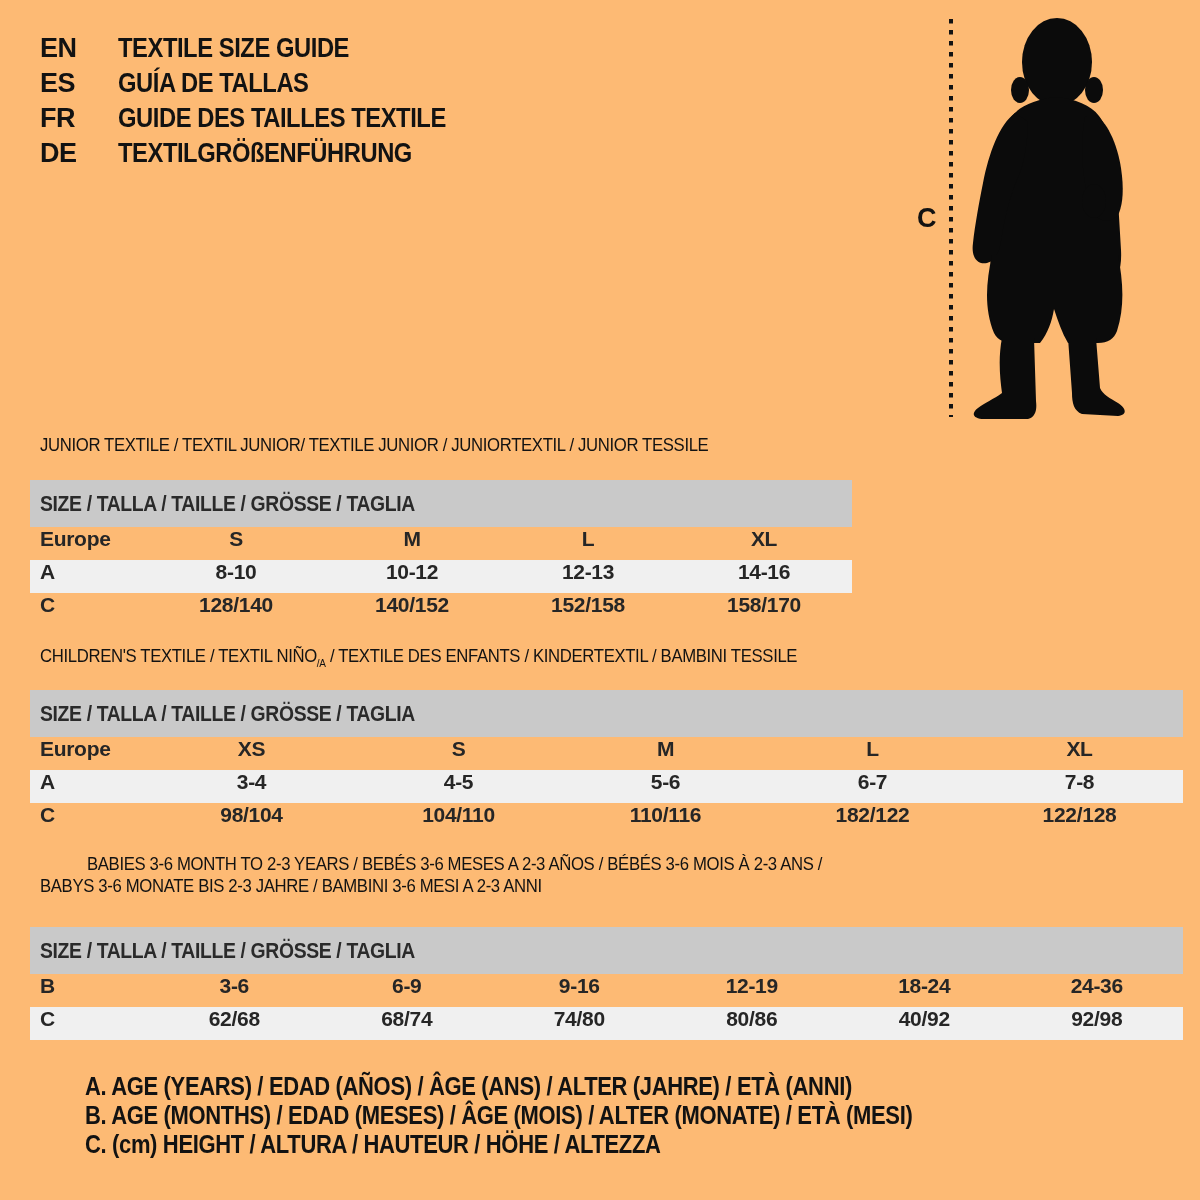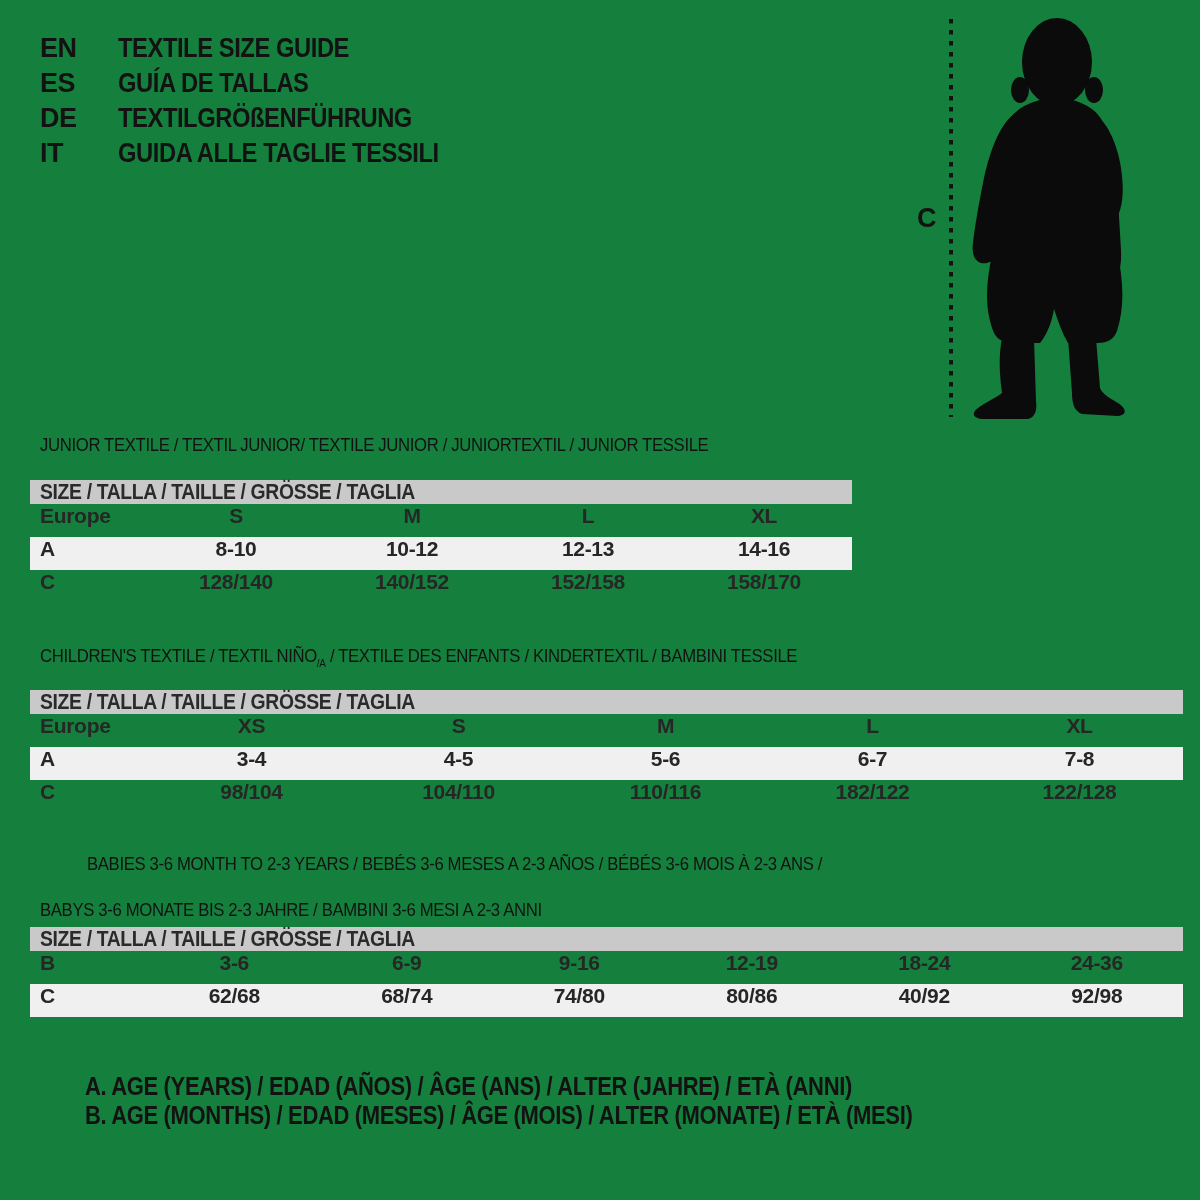--- a/index.html
+++ b/index.html
@@ -4,42 +4,42 @@
 <style>
   :root{
     --header_bar:#c9c9c9;
     --row_alt:#f0f0f0;
     --ink:#121212;
     --table_text:#262626;
   }
   *{margin:0;padding:0;box-sizing:border-box;}
   html,body{background:#fff;}
   body{font-family:"Liberation Sans","DejaVu Sans",sans-serif;color:var(--ink);}
-  .page{position:relative;width:1200px;height:1200px;background:#15803d;overflow:hidden;}
+  .page{position:relative;width:1200px;height:1200px;background:#fdba74;overflow:hidden;}
 
   .cond{display:inline-block;transform:scaleX(0.88);transform-origin:0 50%;white-space:nowrap;}
 
   
   .lang-block{position:absolute;left:40px;top:31px;}
   .lang-row{display:flex;height:35px;align-items:center;}
   .lang-code{width:78px;font-size:27px;font-weight:700;letter-spacing:-0.5px;}
   .lang-label{font-size:27px;font-weight:700;letter-spacing:-0.5px;}
 
   
   .figure{position:absolute;left:905px;top:5px;width:255px;height:415px;}
   .c-marker{position:absolute;left:12px;top:198px;font-size:27px;font-weight:700;}
   .figure svg{position:absolute;left:40px;top:0;}
 
   
   .section-title{position:absolute;left:40px;font-size:19px;font-weight:400;letter-spacing:-0.4px;line-height:27px;color:var(--ink);}
   .sub{font-size:0.60em;position:relative;top:5px;}
 
   
   .size-table{position:absolute;left:30px;}
-  .t-header{height:24px;background:var(--header_bar);display:flex;align-items:center;padding-left:10px;}
+  .t-header{height:47px;background:var(--header_bar);display:flex;align-items:center;padding-left:10px;}
   .t-header .hdr-text{font-size:22px;font-weight:700;letter-spacing:-0.4px;color:#2a2a2a;}
   .t-row{display:flex;height:33px;align-items:flex-start;font-size:21px;font-weight:700;color:var(--table_text);}
   .t-row.alt{background:var(--row_alt);}
   .t-cell{letter-spacing:-0.3px;}
   .t-cell.label{width:118px;padding-left:10px;text-align:left;}
   .t-cell.data{flex:1;text-align:center;}
 
   
   .legend{position:absolute;left:40px;top:1072px;}
   .legend-line{height:29px;font-size:25px;font-weight:700;letter-spacing:-0.4px;display:block;margin-left:45px;}
@@ -52,26 +52,26 @@
   <header class="lang-block">
     <div class="lang-row">
       <span class="lang-code">EN</span>
       <span class="lang-label cond">TEXTILE SIZE GUIDE</span>
     </div>
     <div class="lang-row">
       <span class="lang-code">ES</span>
       <span class="lang-label cond">GUÍA DE TALLAS</span>
     </div>
     <div class="lang-row">
+      <span class="lang-code">FR</span>
+      <span class="lang-label cond">GUIDE DES TAILLES TEXTILE</span>
+    </div>
+    <div class="lang-row">
       <span class="lang-code">DE</span>
       <span class="lang-label cond">TEXTILGRÖßENFÜHRUNG</span>
-    </div>
-    <div class="lang-row">
-      <span class="lang-code">IT</span>
-      <span class="lang-label cond">GUIDA ALLE TAGLIE TESSILI</span>
     </div>
   </header>
 
   <div class="figure">
     <span class="c-marker">C</span>
     <svg width="210" height="415" viewBox="0 0 210 415" aria-hidden="true">
       <line x1="6" y1="14" x2="6" y2="412" stroke="#121212" stroke-width="4" stroke-dasharray="4.5 6.5"></line>
       <g fill="#0b0b0b">
         <ellipse cx="112" cy="57" rx="35" ry="44"></ellipse>
         <ellipse cx="75" cy="85" rx="9" ry="13"></ellipse>
@@ -142,21 +142,21 @@
       <span class="t-cell label">C</span>
       <span class="t-cell data">98/104</span>
       <span class="t-cell data">104/110</span>
       <span class="t-cell data">110/116</span>
       <span class="t-cell data">182/122</span>
       <span class="t-cell data">122/128</span>
     </div>
   </div>
 
   <h2 class="section-title" style="top:850px;margin-left:47px;"><span class="cond">BABIES 3-6 MONTH TO 2-3 YEARS / BEBÉS 3-6 MESES A 2-3 AÑOS / BÉBÉS 3-6 MOIS À 2-3 ANS /</span></h2>
-  <h2 class="section-title" style="top:896px;"><span class="cond">BABYS 3-6 MONATE BIS 2-3 JAHRE / BAMBINI 3-6 MESI A 2-3 ANNI</span></h2>
+  <h2 class="section-title" style="top:872px;"><span class="cond">BABYS 3-6 MONATE BIS 2-3 JAHRE / BAMBINI 3-6 MESI A 2-3 ANNI</span></h2>
   <div class="size-table" style="top:927px;width:1153px;">
     <div class="t-header">
       <span class="hdr-text cond">SIZE / TALLA / TAILLE / GRÖSSE / TAGLIA</span>
     </div>
     <div class="t-row">
       <span class="t-cell label">B</span>
       <span class="t-cell data">3-6</span>
       <span class="t-cell data">6-9</span>
       <span class="t-cell data">9-16</span>
       <span class="t-cell data">12-19</span>
@@ -170,15 +170,16 @@
       <span class="t-cell data">74/80</span>
       <span class="t-cell data">80/86</span>
       <span class="t-cell data">40/92</span>
       <span class="t-cell data">92/98</span>
     </div>
   </div>
 
   <footer class="legend">
     <span class="legend-line"><span class="cond">A. AGE (YEARS) / EDAD (AÑOS) / ÂGE (ANS) / ALTER (JAHRE) / ETÀ (ANNI)</span></span>
     <span class="legend-line"><span class="cond">B. AGE (MONTHS) / EDAD (MESES) / ÂGE (MOIS) / ALTER (MONATE) / ETÀ (MESI)</span></span>
+    <span class="legend-line"><span class="cond">C. (cm) HEIGHT / ALTURA / HAUTEUR / HÖHE / ALTEZZA</span></span>
   </footer>
 
 </div>
 
 </body></html>

